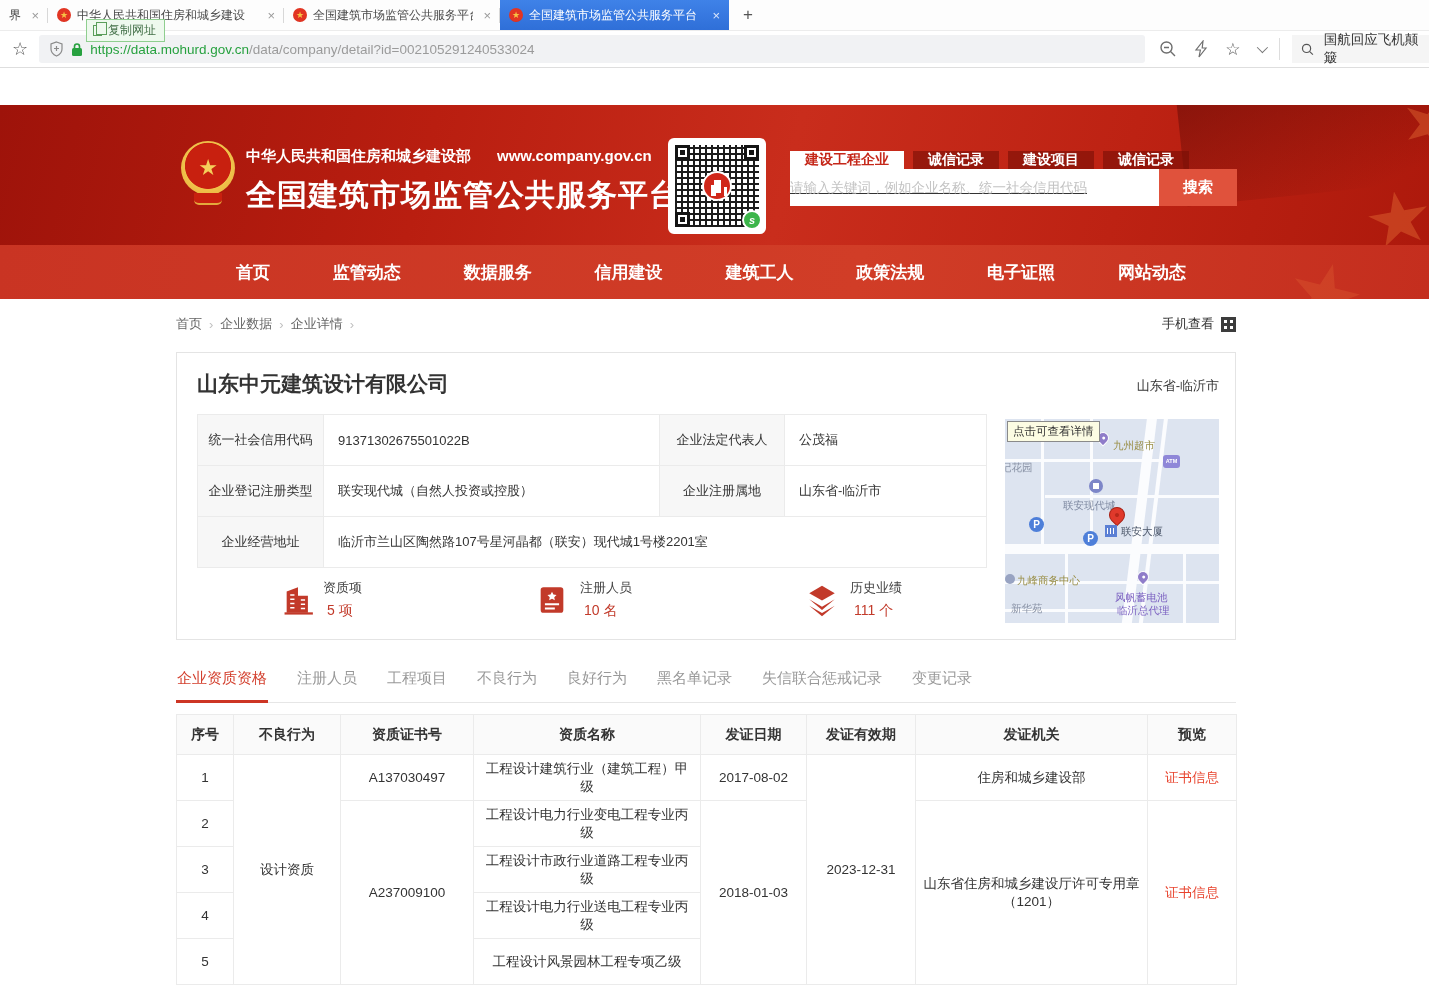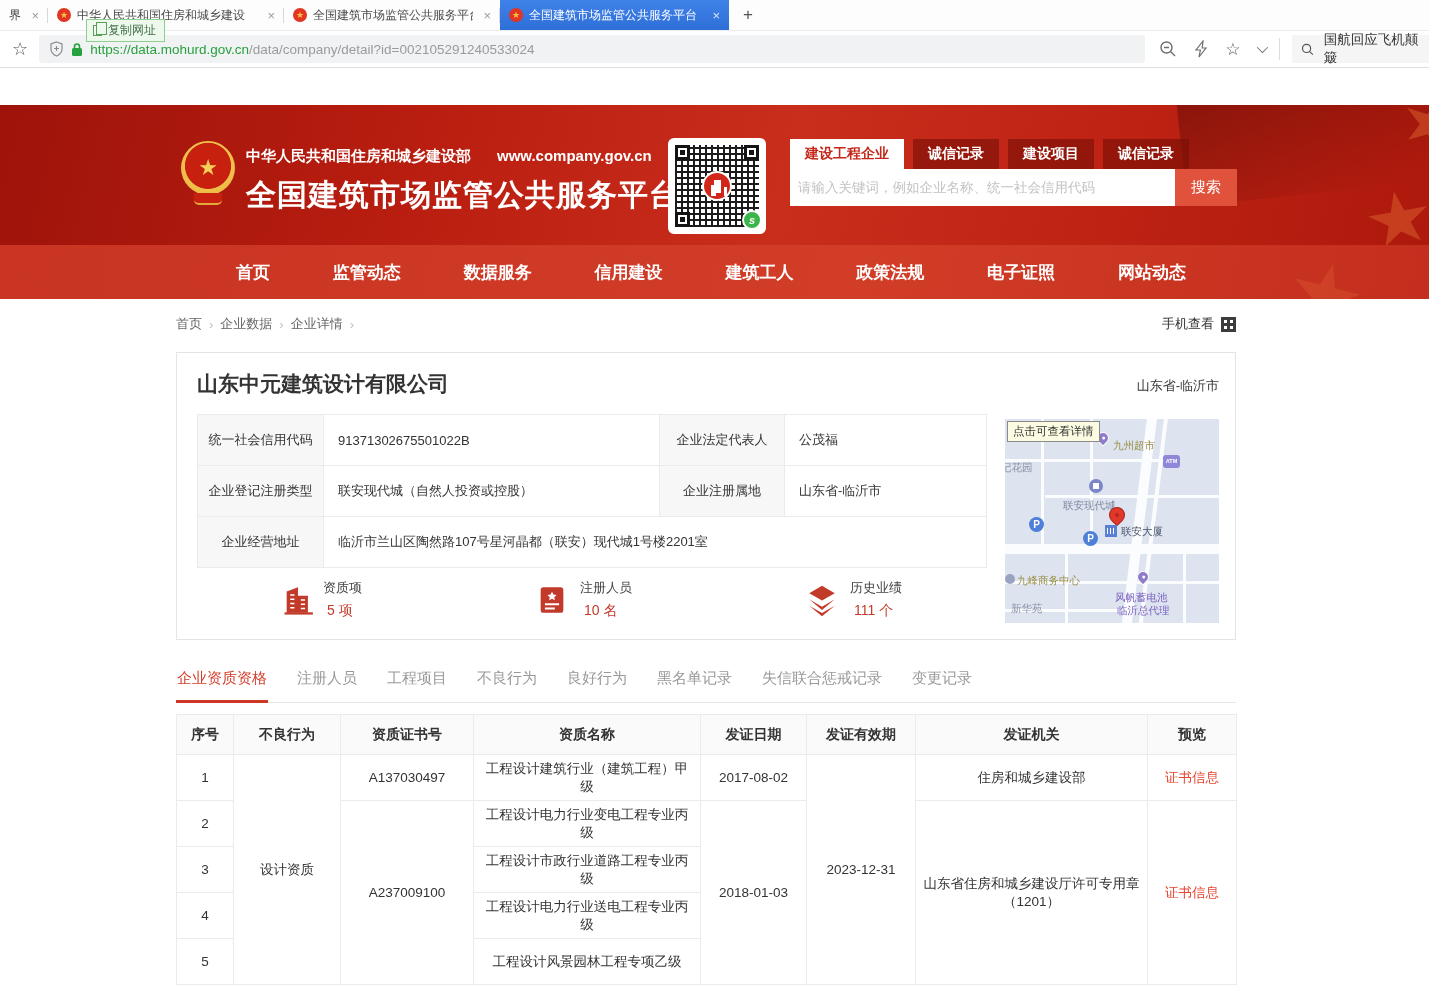--- a/index.html
+++ b/index.html
@@ -61,27 +61,27 @@
                      repeating-linear-gradient(90deg,#1c1c1c 0 2px,transparent 2px 6px); }
   .qr-eye { position:absolute; width:15px; height:15px; border:3px solid #141414; background:#fff; }
   .qr-eye::after { content:""; position:absolute; inset:2px; background:#141414; }
   .qr-e1 { left:0; top:0; } .qr-e2 { right:0; top:0; } .qr-e3 { left:0; bottom:0; }
   .qr-logo { position:absolute; left:50%; top:50%; width:30px; height:30px; transform:translate(-50%,-50%); border-radius:50%; background:#d0271a; border:2px solid #fff; }
   .qr-logo::after { content:""; position:absolute; left:10px; top:7px; width:7px; height:13px; background:#fff; box-shadow:-4px 4px 0 -1px #fff, 8px 5px 0 -2px #fff; }
   .qr-green { position:absolute; right:-3px; bottom:-3px; width:20px; height:20px; border-radius:50%; background:#3cb54a; border:2px solid #fff; color:#fff; font-size:11px; font-weight:bold; text-align:center; line-height:16px; font-style:italic; }
   .qr-green::before { content:"s"; }
 
   .hsearch { position:absolute; left:790px; top:34px; width:447px; }
-  .stabs { display:flex; height:30px; }
+  .stabs { display:flex; height:30px;align-items:flex-end; }
   .stab { padding:0 15px; display:flex; align-items:center; font-size:14px; font-weight:bold; color:#fff; background:rgba(118,13,5,.58); margin-right:9px; }
   .stab.active { background:#fff; color:#c5281a; }
   .sbar { display:flex; height:37px; }
-  .sbar input { flex:1; border:0; outline:none; padding:0 8px; font-size:13.5px; color:#333; background:#fff; font-family:inherit; }
+  .sbar input { flex:1; border:0; outline:none; padding:0 0; font-size:13.5px; color:#333; background:#fff; font-family:inherit;text-decoration:underline; }
   .sbar input::placeholder { color:#c3c3c3; }
-  .sbar button { width:62px; border:0; background:#e0523c; color:#fff; font-size:15px; font-family:inherit; }
+  .sbar button { width:78px; border:0; background:#e0523c; color:#fff; font-size:15px; font-family:inherit;font-weight:bold; }
 
   
   .mainnav { height:54px; background:linear-gradient(100deg,#c93423,#d13d27 60%,#c42e1e); position:relative; overflow:hidden; }
   .mainnav .hstar { background:rgba(226,104,52,.30); }
   .ns1 { left:1290px; top:18px; width:70px; height:66px; transform:rotate(14deg); }
   .navwrap { position:absolute; left:236px; top:0; width:950px; height:54px; display:flex; justify-content:space-between; align-items:center; }
   .navitem { color:#fff; font-size:17px; font-weight:600; }
 
   
   .crumbrow { margin:16px 0 0 176px; width:1060px; display:flex; align-items:center; font-size:13px; color:#666; }

